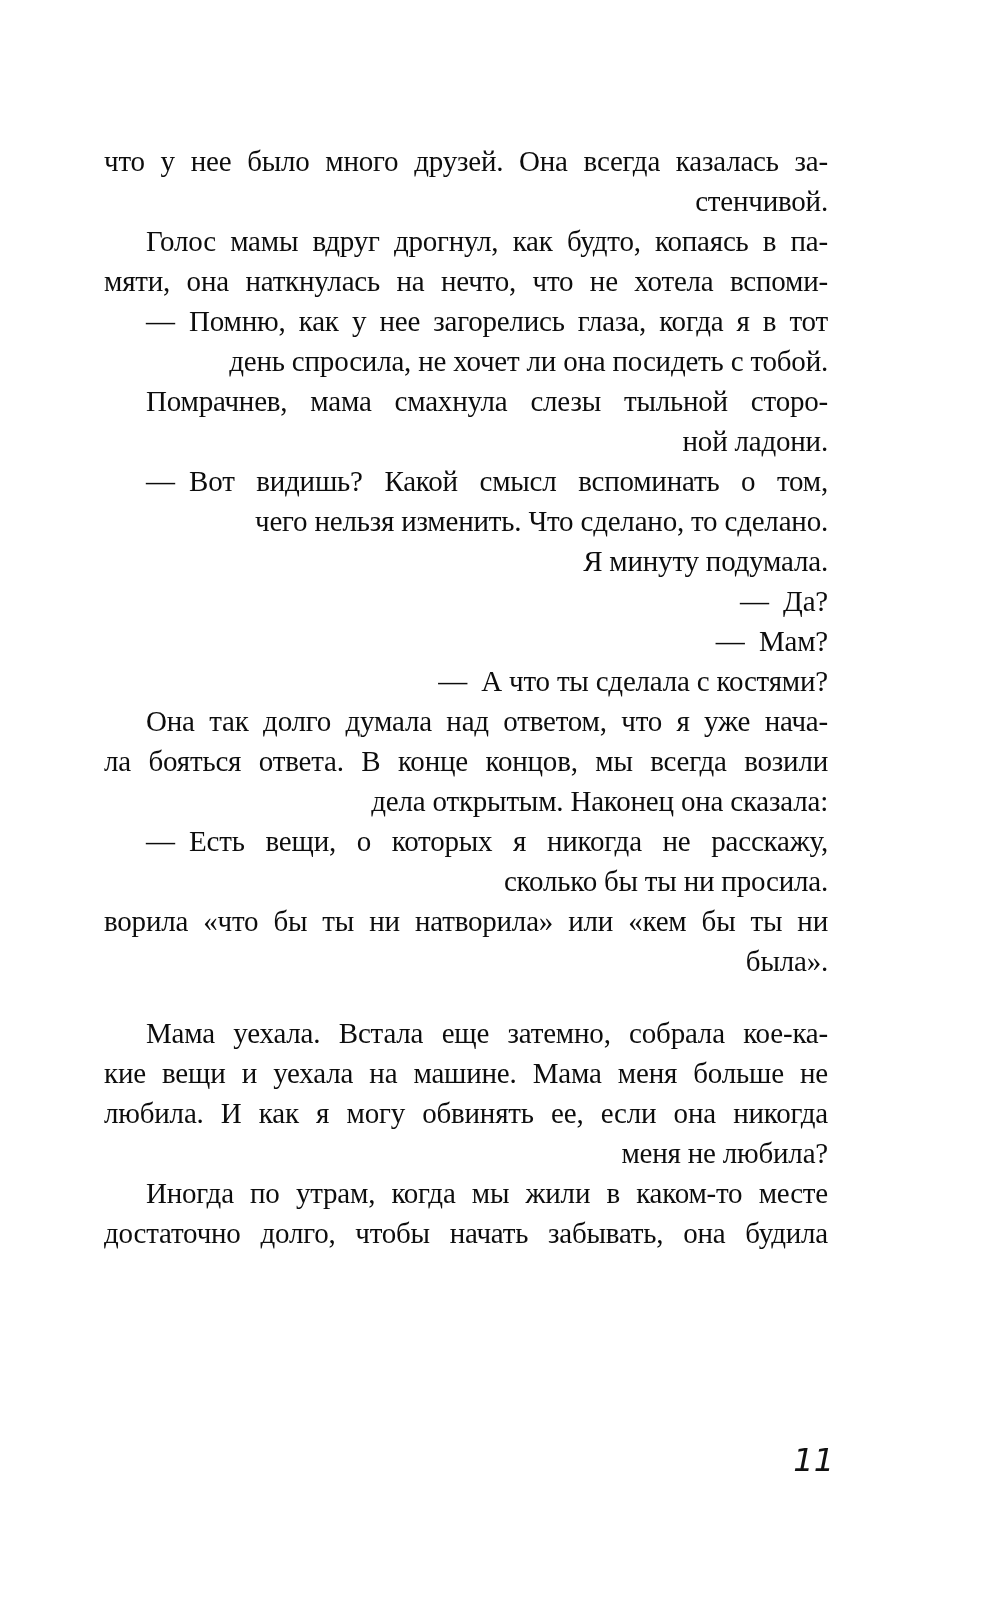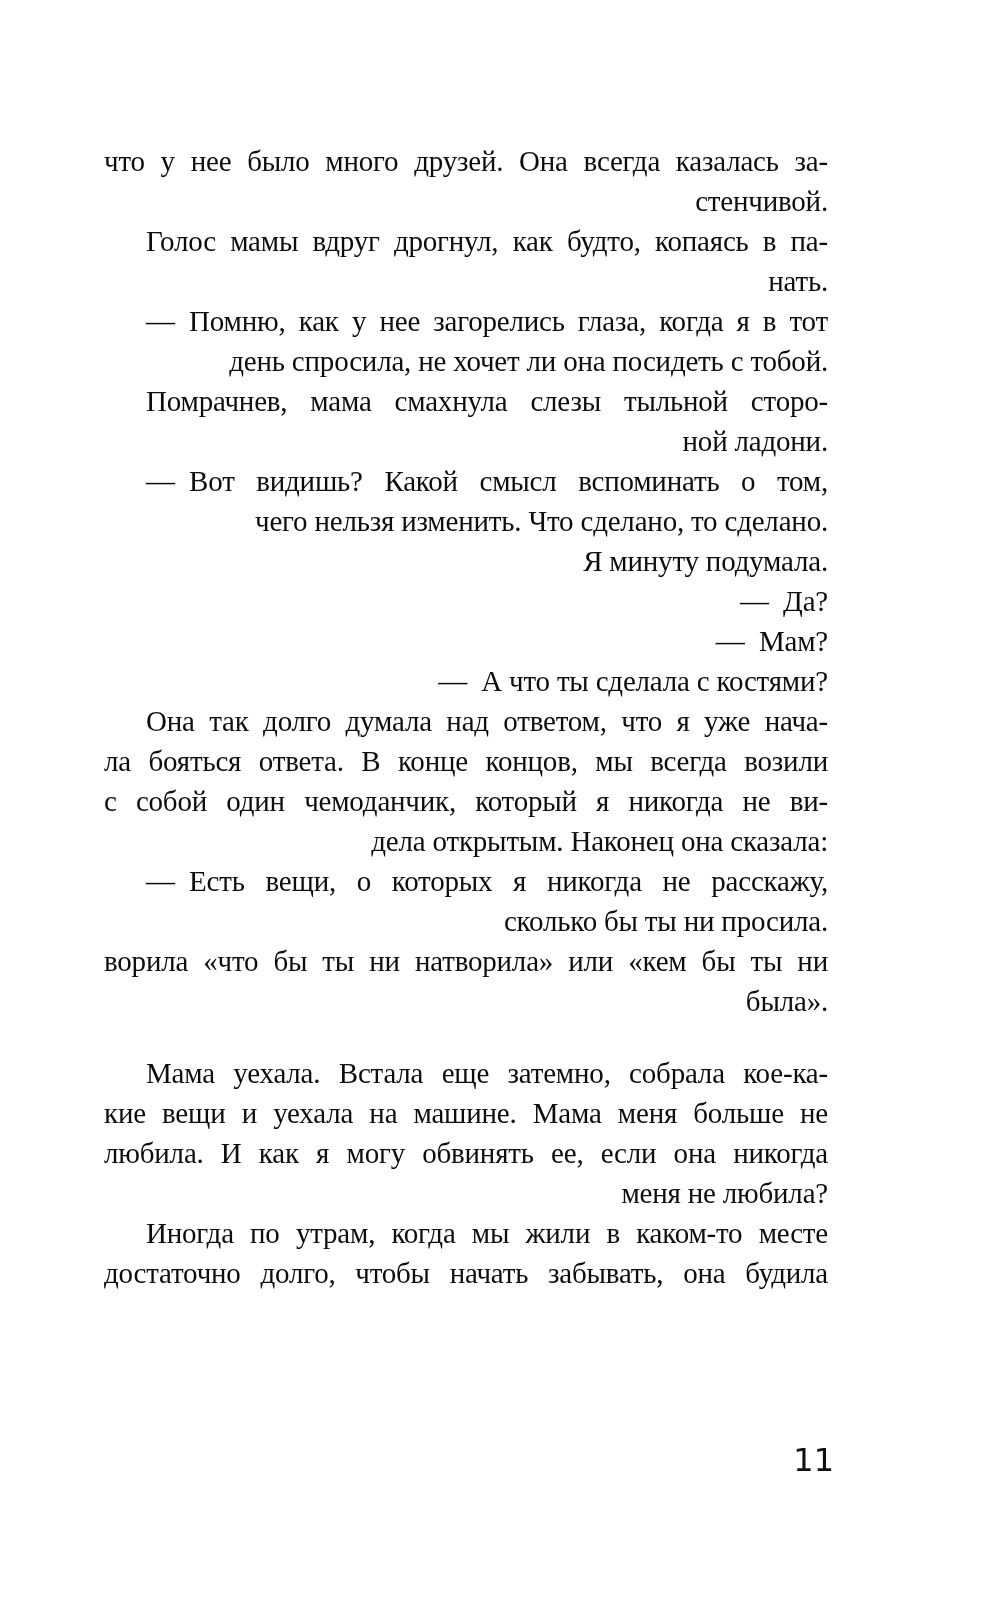--- a/index.html
+++ b/index.html
@@ -39,47 +39,47 @@
   }
   
   .gap {
     margin-top: 32px;
   }
   .page-number {
     position: absolute;
     top: 1442px;
     right: 166px;
     font-family: "DejaVu Sans", sans-serif;
+    font-style: italic;
     font-size: 32px;
     line-height: 36px;
     color: #111111;
   }
 </style>
 </head>
 <body>
 
 <div class="page">
   <div class="text-block">
     <div class="ln j">что у нее было много друзей. Она всегда казалась за-</div>
     <div class="ln">стенчивой.</div>
     <div class="ln j ind">Голос мамы вдруг дрогнул, как будто, копаясь в па-</div>
-    <div class="ln">нать.</div>
+    <div class="ln j">мяти, она наткнулась на нечто, что не хотела вспоми-</div>
     <div class="ln j ind">— Помню, как у нее загорелись глаза, когда я в тот</div>
     <div class="ln">день спросила, не хочет ли она посидеть с тобой.</div>
     <div class="ln j ind">Помрачнев, мама смахнула слезы тыльной сторо-</div>
     <div class="ln">ной ладони.</div>
     <div class="ln j ind">— Вот видишь? Какой смысл вспоминать о том,</div>
     <div class="ln">чего нельзя изменить. Что сделано, то сделано.</div>
     <div class="ln ind">Я минуту подумала.</div>
     <div class="ln ind">— Да?</div>
     <div class="ln ind">— Мам?</div>
     <div class="ln ind">— А что ты сделала с костями?</div>
     <div class="ln j ind">Она так долго думала над ответом, что я уже нача-</div>
     <div class="ln j">ла бояться ответа. В конце концов, мы всегда возили</div>
-    <div class="ln j">с собой один чемоданчик, который я никогда не ви-</div>
     <div class="ln">дела открытым. Наконец она сказала:</div>
     <div class="ln j ind">— Есть вещи, о которых я никогда не расскажу,</div>
     <div class="ln">сколько бы ты ни просила.</div>
     <div class="ln j">ворила «что бы ты ни натворила» или «кем бы ты ни</div>
     <div class="ln">была».</div>
     <div class="ln j ind gap">Мама уехала. Встала еще затемно, собрала кое-ка-</div>
     <div class="ln j">кие вещи и уехала на машине. Мама меня больше не</div>
     <div class="ln j">любила. И как я могу обвинять ее, если она никогда</div>
     <div class="ln">меня не любила?</div>
     <div class="ln j ind">Иногда по утрам, когда мы жили в каком-то месте</div>

